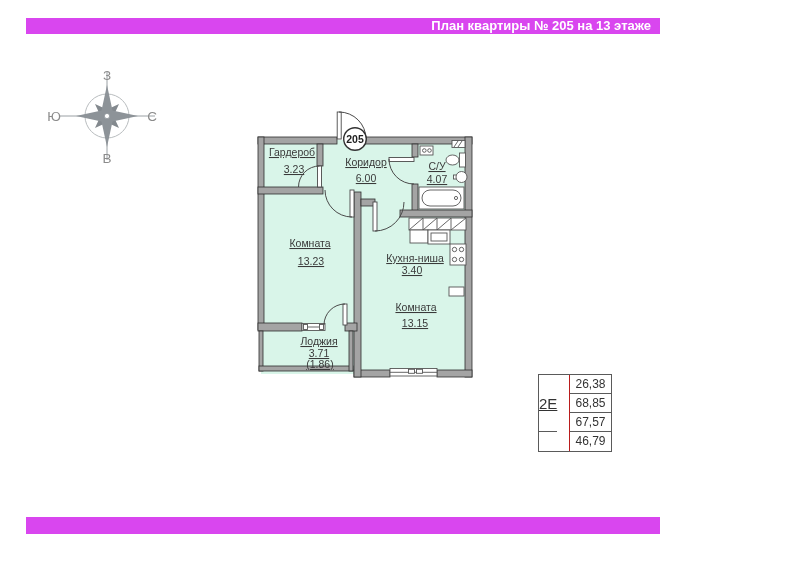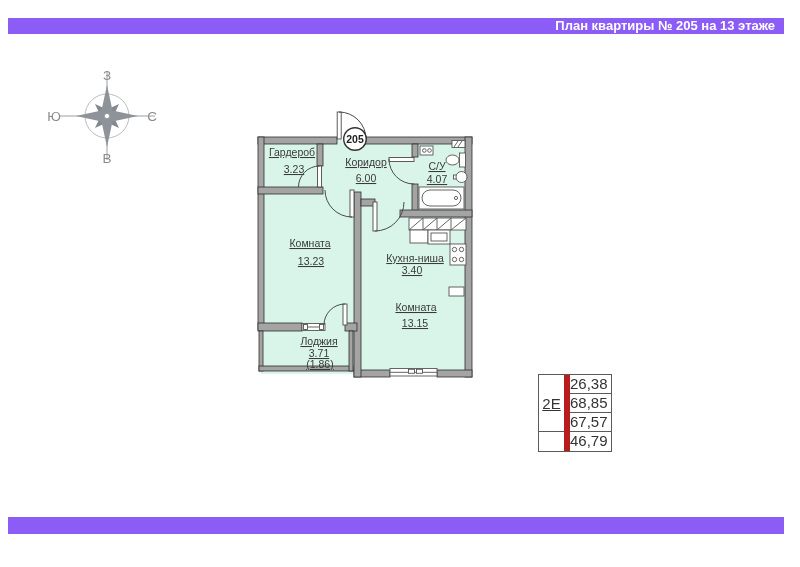--- a/index.html
+++ b/index.html
@@ -1,43 +1,43 @@
 <!DOCTYPE html>
 <html><head>
 <meta charset="utf-8">
 <style>
   html,body{margin:0;padding:0;background:#ffffff;}
   body{width:800px;height:567px;position:relative;overflow:hidden;
        font-family:"Liberation Sans", sans-serif;}
   *{box-sizing:border-box;}
-  .bar{position:absolute;left:8px;width:776px;background:#8b5cf6;}
+  .bar{position:absolute;left:26px;width:634px;background:#d946ef;}
   .bar-top{top:18px;height:16px;color:#ffffff;font-size:13px;font-weight:bold;
            text-align:right;line-height:16px;padding-right:9px;}
   .bar-bottom{top:517px;height:17px;}
   svg.plan{position:absolute;left:0;top:0;}
   .plan-label{font-size:10.5px;fill:#3a3a3a;text-anchor:middle;
               text-decoration:underline;font-family:"Liberation Sans",sans-serif;}
   .badge-text{font-size:10.5px;font-weight:bold;fill:#222;text-anchor:middle;
               font-family:"Liberation Sans",sans-serif;}
   .compass-label{font-size:13.5px;fill:#8b8b8b;text-anchor:middle;
                  font-family:"Liberation Sans",sans-serif;}
   .wallrect{fill:#a4a4a4;stroke:#2e2e2e;stroke-width:0.8;}
   .fx{fill:#ffffff;stroke:#555;stroke-width:0.9;}
   .fxline{fill:none;stroke:#555;stroke-width:0.9;}
   .doorarc{fill:none;stroke:#4a4a4a;stroke-width:1;}
   .doorleaf{fill:#ffffff;stroke:#4a4a4a;stroke-width:0.9;}
   
   .area-table{position:absolute;left:538px;top:374px;display:flex;
               border:1px solid #5a5a5a;background:#fff;color:#333;}
-  .at-left{width:31px;display:flex;flex-direction:column;border-right:6px solid #b91c1c;}
+  .at-left{width:31px;display:flex;flex-direction:row;border-right:1px solid #b91c1c;}
   .at-type{height:57px;border-bottom:1px solid #5a5a5a;display:flex;
            align-items:center;justify-content:center;font-size:15px;}
   .at-empty{height:19px;}
   .at-right{width:41px;}
-  .at-cell{height:19px;line-height:18px;font-size:15px;
+  .at-cell{height:19px;line-height:18px;text-align:center;font-size:12px;
            border-bottom:1px solid #5a5a5a;}
   .at-cell:last-child{border-bottom:none;}
   .u{text-decoration:underline;}
 </style>
 </head>
 <body>
 
 <div class="bar bar-top">
   <span>План квартиры № 205 на 13 этаже</span>
 </div>

